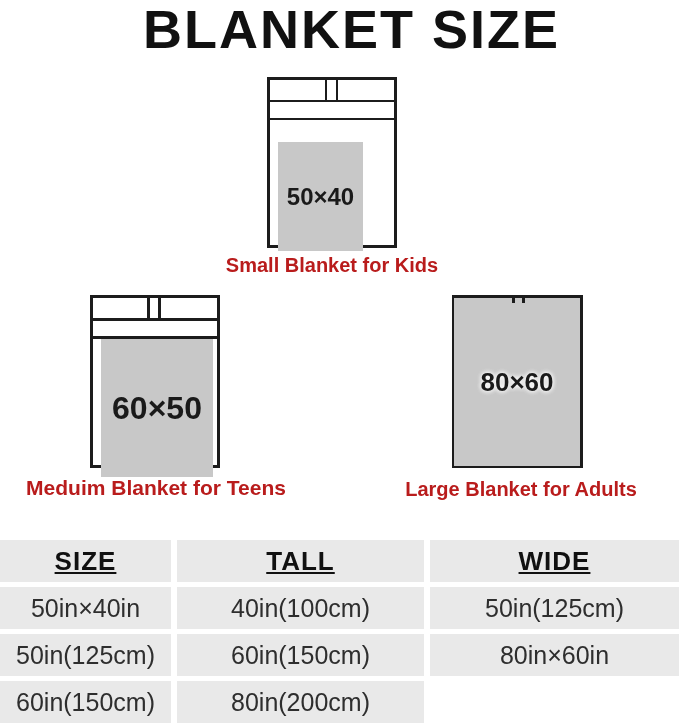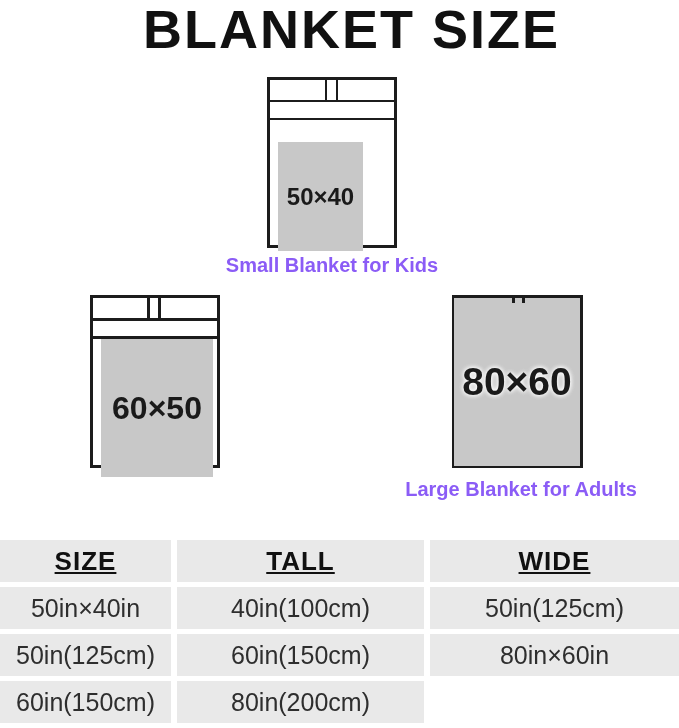--- a/index.html
+++ b/index.html
@@ -50,27 +50,27 @@
     font-weight:bold;color:#1a1a1a;
   }
   .bed-small .blanket{left:8px;top:62px;width:85px;height:109px;font-size:24px;}
   .bed-medium .blanket{left:8px;top:41px;width:112px;height:138px;font-size:32px;}
   .bed-large{
     position:absolute;box-sizing:border-box;
     left:452px;top:295px;width:131px;height:173px;
     border:2px solid var(--line);border-top-width:3px;border-right-width:3px;
     background:var(--blanket);
     display:flex;align-items:center;justify-content:center;
-    font-weight:bold;font-size:39px;color:#1a1a1a;
+    font-weight:bold;font-size:26px;color:#1a1a1a;
   }
   .bed-large .label{text-shadow:0 0 5px #fff,0 0 5px #fff;}
   .tick{position:absolute;top:0;width:3px;height:5px;background:var(--line);}
   .t1{left:58px;} .t2{left:68px;}
   .caption{
-    position:absolute;text-align:center;font-weight:bold;color:#8b5cf6;
+    position:absolute;text-align:center;font-weight:bold;color:#b91c1c;
     white-space:nowrap;
   }
   .cap-small{left:132px;top:253px;width:400px;font-size:20px;line-height:24px;}
   .cap-medium{left:0px;top:475px;width:312px;font-size:21px;line-height:26px;}
   .cap-large{left:370px;top:477px;width:302px;font-size:20px;line-height:25px;}
   
   .size-table{
     position:absolute;left:0;top:540px;width:679px;
     display:grid;
     grid-template-columns:171px 247px 249px;
@@ -106,20 +106,21 @@
   <div class="bed bed-medium">
     <div class="pillow-band">
       <div class="divider d1"></div>
       <div class="divider d2"></div>
     </div>
     <div class="sheet-band"></div>
     <div class="blanket">
       <span>60×50</span>
     </div>
   </div>
+  <div class="caption cap-medium">Meduim Blanket for Teens</div>
 
   <div class="bed-large">
     <div class="tick t1"></div>
     <div class="tick t2"></div>
     <span class="label">80×60</span>
   </div>
   <div class="caption cap-large">Large Blanket for Adults</div>
 
   <div class="size-table">
     <div class="cell th">SIZE</div>

